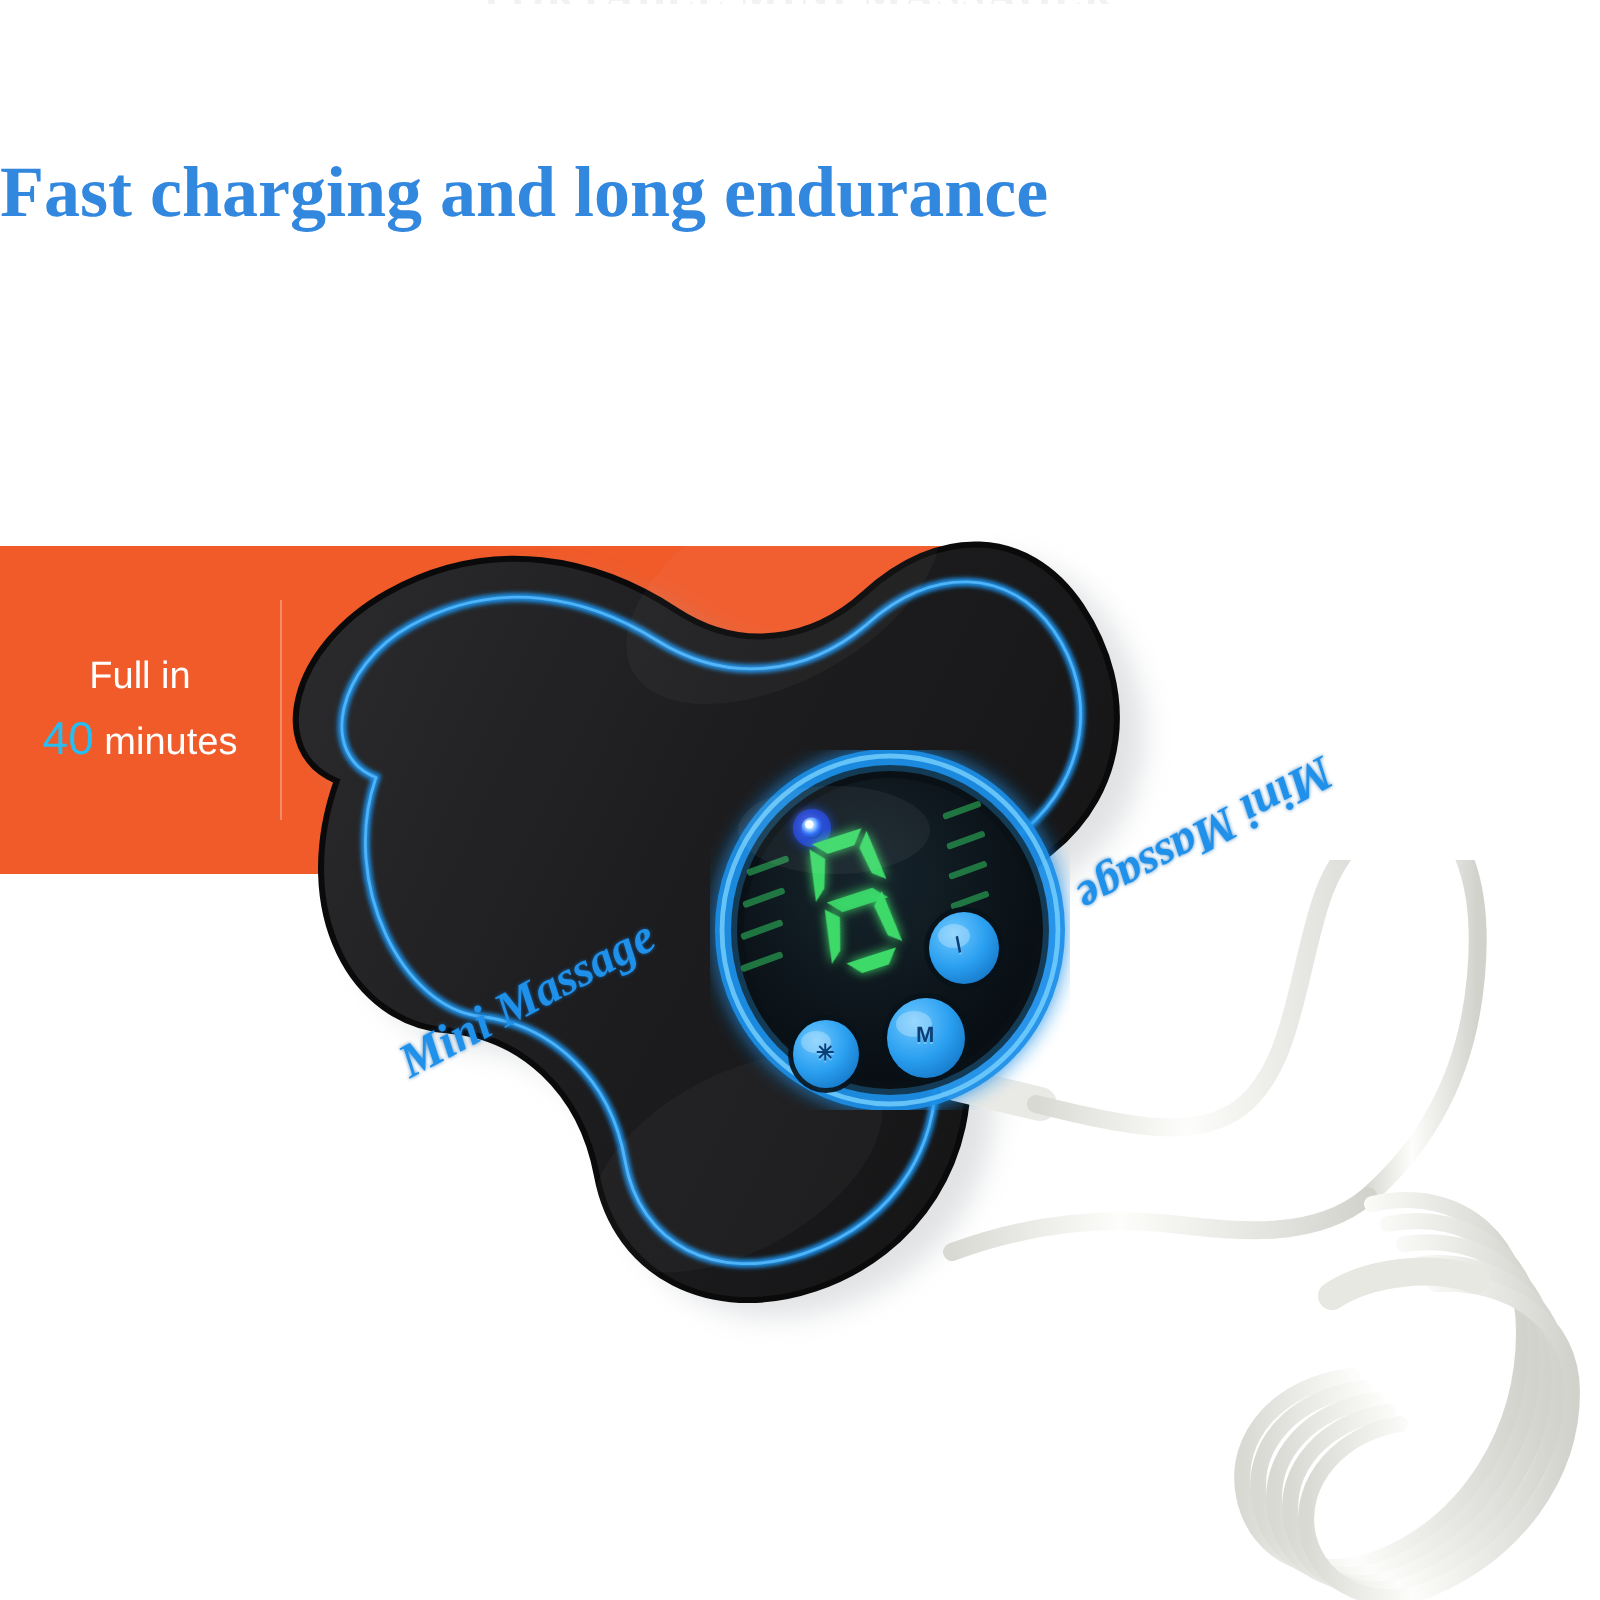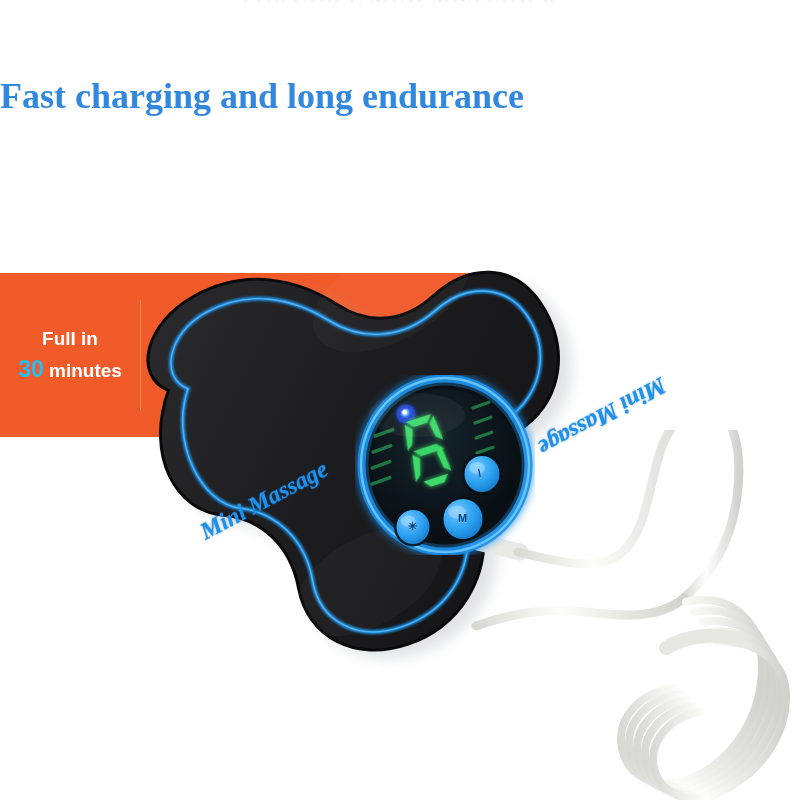--- a/index.html
+++ b/index.html
@@ -74,21 +74,21 @@
     text-align:center;
   }
   .bcol.c1 { width:140px; }
   .bcol.c2 { width:133px; }
   .bcol.c3 { width:140px; }
   .bdiv {
     width:1px; height:110px;
     background:rgba(255,255,255,0.30);
     align-self:center;
   }
-  .bline { white-space:nowrap;font-weight:bold; }
+  .bline { white-space:nowrap; }
   .num {
     color:#25bdf2;
     font-size:23px;
   }
 
   
   #device {
     position:absolute;
     left:108px; top:188px;
     width:600px; height:560px;
@@ -158,21 +158,21 @@
   <div class="top-sliver">PORTABLE MINI MASSAGER</div>
 
   <div class="headline">Fast charging and long endurance</div>
 
   <div class="banner">
     <div class="banner-inner">
 
       <div class="bcol c1">
         <div class="bline">Full in</div>
         <div class="bline">
-          <span class="num">30</span>
+          <span class="num">40</span>
           <span>minutes</span>
         </div>
       </div>
 
       <div class="bdiv"></div>
 
       <div class="bcol c2">
         <div class="bline">
           <span class="num">15</span>
           <span>minutes</span>

